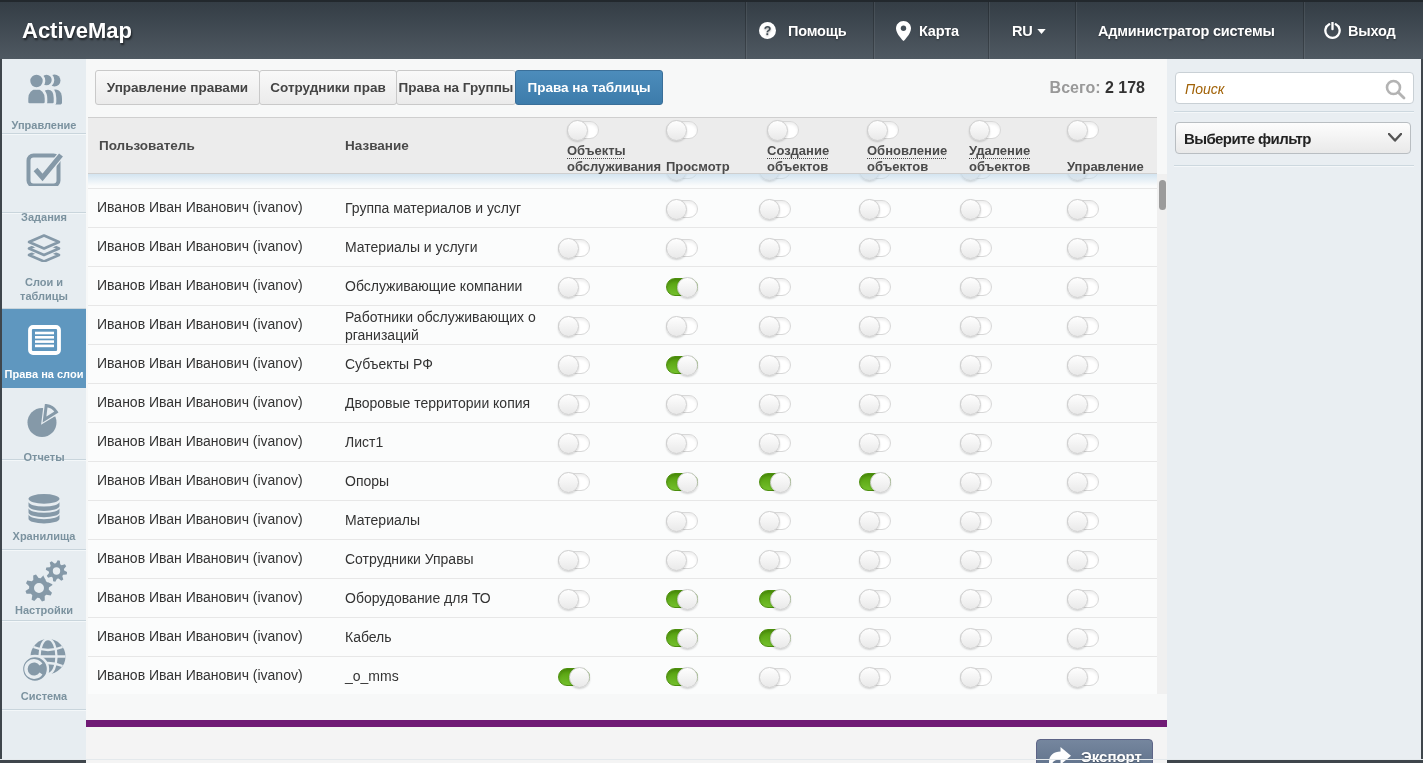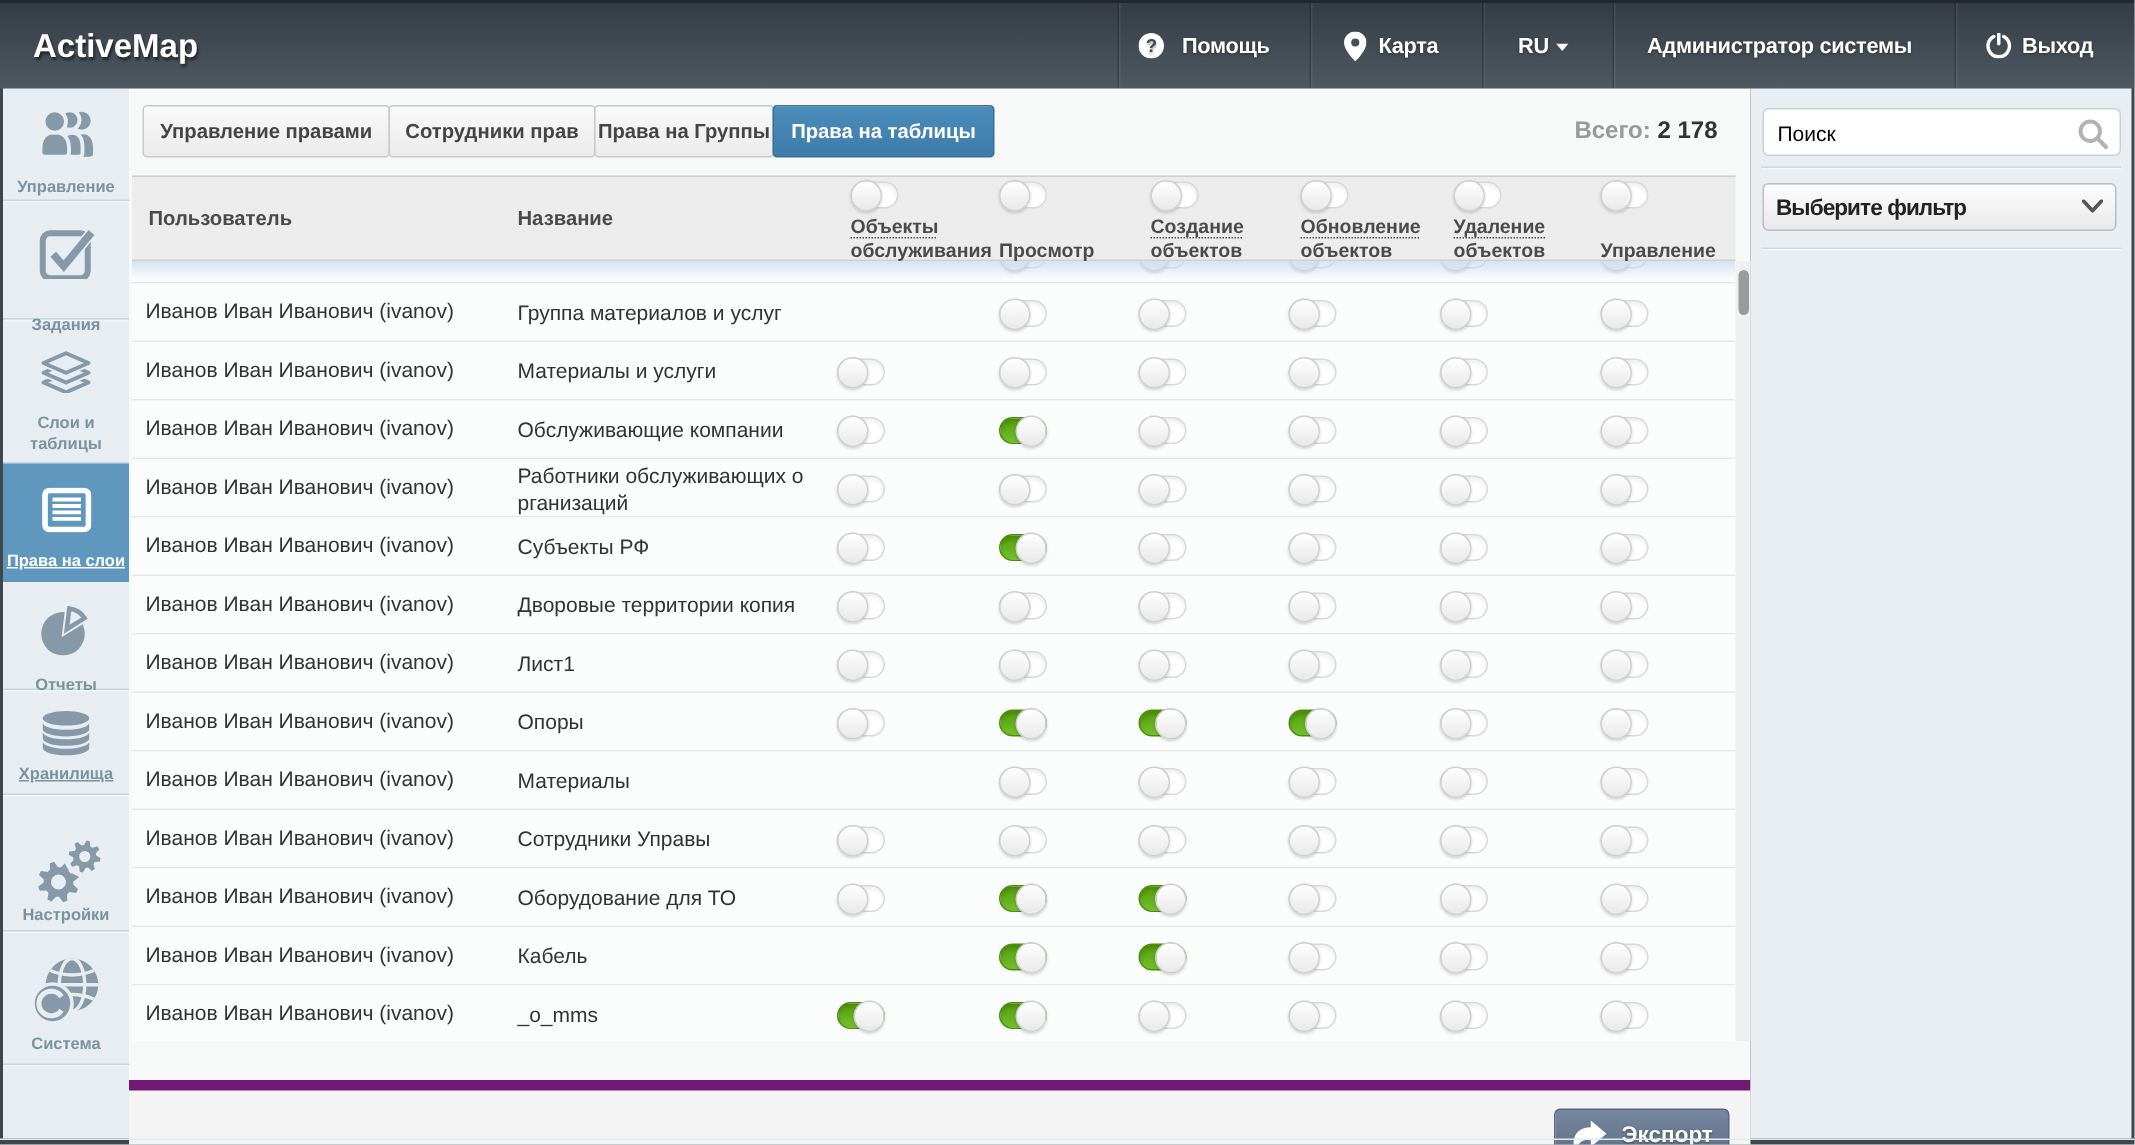--- a/index.html
+++ b/index.html
@@ -14,21 +14,21 @@
   gap:10px; color:#fff; font-size:14.5px; letter-spacing:-0.2px; font-weight:bold; border-left:1px solid rgba(0,0,0,.22);
   box-shadow:inset 1px 0 0 rgba(255,255,255,.07); text-shadow:0 1px 2px rgba(0,0,0,.4); white-space:nowrap; }
 .navitem svg { display:block; }
 
 
 #side { position:absolute; left:2px; top:59px; width:84px; height:700px; background:#e7edf1; }
 .sitem { position:absolute; left:0; width:84px; text-align:center; border-bottom:1px solid #c9d5dc;
   box-shadow:0 1px 0 #f3f7f9; color:#7b929f; }
 .sitem .lbl { font-size:11px; font-weight:bold; line-height:14px; white-space:nowrap; }
 .sitem svg { display:block; margin:0 auto; }
-.sitem.active { background:#5f97bf; color:#fff; border-bottom:none; box-shadow:none;text-decoration:underline; }
+.sitem.active { background:#5f97bf; color:#fff; border-bottom:none; box-shadow:none; }
 
 
 #content { position:absolute; left:86px; top:59px; width:1081px; height:700px; background:#f7f8f8; }
 .tab { position:absolute; top:11px; height:35px; display:flex; align-items:center; justify-content:center;
   font-size:13.5px; font-weight:bold; color:#444; background:linear-gradient(#f9f9f9,#ebebeb);
   border:1px solid #c9c9c9; border-radius:3px; white-space:nowrap; }
 .tab.active { background:linear-gradient(#4c8cbb,#3d7cab); color:#fff; border-color:#3a6f99; }
 #total { position:absolute; top:20px; right:22px; font-size:16px; font-weight:bold; color:#333; }
 #total b { color:#999; font-weight:bold; }
 
@@ -66,21 +66,21 @@
 #foot { position:absolute; left:0; top:661px; width:1081px; height:59px; background:#f4f4f4; border-top:7px solid #701a75;text-align:center; }
 #export { position:absolute; right:14px; top:12px; width:117px; height:35px;
   background:linear-gradient(#75869e,#5d6f88); border:1px solid #5d6487; border-radius:4px;
   color:#fff; font-size:15px; font-weight:bold; display:flex; align-items:center; justify-content:center; gap:9px;
   text-shadow:0 1px 2px rgba(0,0,0,.4); }
 
 
 #rp { position:absolute; left:1167px; top:59px; width:254px; height:700px; background:#e9eef2; }
 #search { position:absolute; left:8px; top:13px; width:239px; height:32px; background:#fff;
   border:1px solid #c9d0d5; border-radius:4px; }
-#search .ph { position:absolute; left:9px; top:8px; font-size:14px; color:#000000; }
+#search .ph { position:absolute; left:9px; top:8px; font-size:14px; font-style:italic; color:#a16207; }
 #search svg { position:absolute; right:6px; top:5px; }
 .rdiv { position:absolute; left:7px; width:240px; border-bottom:1px solid #cdd8df; box-shadow:0 1px 0 #f4f7f9; }
 #filter { position:absolute; left:8px; top:63px; width:236px; height:32px;
   background:linear-gradient(#fdfdfd,#e9e9e9); border:1px solid #b9bec2; border-radius:4px; }
 #filter .fl { position:absolute; left:8px; top:7px; font-size:15px; letter-spacing:-0.6px; font-weight:bold; color:#222; }
 #filter svg { position:absolute; right:8px; top:10px; }
 
 #bottomstrip { position:absolute; left:0; top:759px; width:1423px; height:1px; background:#e4e9ec; }
 </style></head>
 <body>
@@ -171,21 +171,21 @@
   </div>
   <div class="sitem" style="top:329px; height:72px; padding-top:16px;">
     <svg width="36" height="33" viewBox="0 0 36 33">
       <circle cx="16" cy="18.5" r="14.5" fill="#8599a8"></circle>
       <path d="M16 18.5 L19.5 -0.5 L34.5 9.5 Z" fill="#e7edf1"></path>
       <path d="M18.5 15.5 L20.2 1.6 A14 14 0 0 1 30.4 8.1 Z" fill="#e7edf1" stroke="#e7edf1" stroke-width="5.5" stroke-linejoin="miter"></path>
       <path d="M18.5 15.5 L20.2 1.6 A14 14 0 0 1 30.4 8.1 Z" fill="#e7edf1" stroke="#8599a8" stroke-width="3" stroke-linejoin="miter"></path>
     </svg>
     <div class="lbl" style="margin-top:13px;">Отчеты</div>
   </div>
-  <div class="sitem" style="top:398px; height:73px; padding-top:17px;text-decoration:underline;">
+  <div class="sitem" style="top:418px; height:73px; padding-top:17px;">
     <svg width="34" height="30" viewBox="0 0 34 31">
       <g fill="#8599a8">
       <ellipse cx="17" cy="5" rx="16" ry="5"></ellipse>
       <path d="M1 8 A16 5 0 0 0 33 8 L33 12.5 A16 5 0 0 1 1 12.5 Z"></path>
       <path d="M1 14.5 A16 5 0 0 0 33 14.5 L33 19 A16 5 0 0 1 1 19 Z"></path>
       <path d="M1 21 A16 5 0 0 0 33 21 L33 25.5 A16 5 0 0 1 1 25.5 Z"></path>
       </g>
     </svg>
     <div class="lbl" style="margin-top:5px;">Хранилища</div>
   </div>

